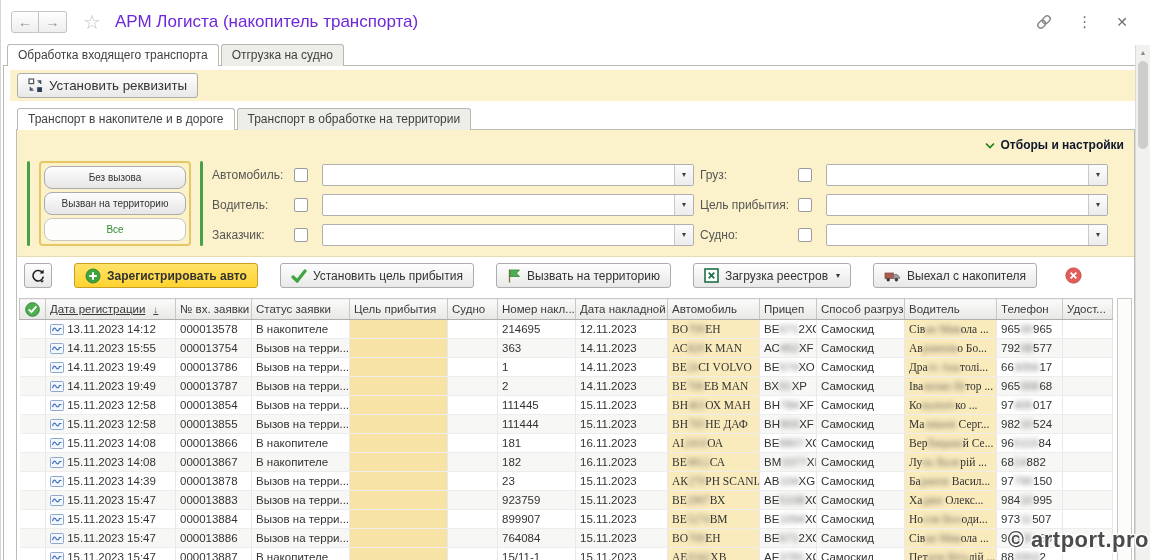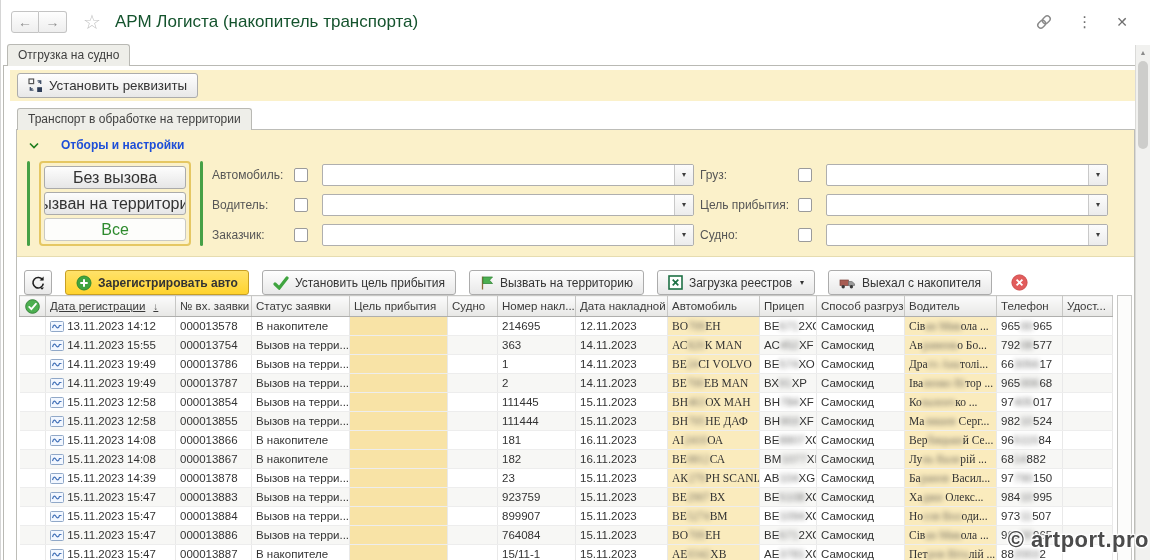--- a/index.html
+++ b/index.html
@@ -11,59 +11,59 @@
     border-left:1px solid #D5D5D5;
   }
   
   .titlebar { height:44px; display:flex; align-items:center; padding:0 14px 0 10px; gap:6px; background:#fff; }
   .navgroup { display:flex; }
   .nav-btn { width:28px; height:22px; border:1px solid #C4C4C4; background:linear-gradient(#FEFEFE,#EEEEEE);
     color:#8F8F8F; font-size:14px; line-height:1; display:flex; align-items:center; justify-content:center; }
   .nav-btn.back { border-radius:3px 0 0 3px; }
   .nav-btn.fwd  { border-radius:0 3px 3px 0; border-left:none; }
   .star { color:#C3C3C3; font-size:20px; margin-left:10px; }
-  .wtitle { font-size:17px; color:#14532d; margin-left:8px; white-space:nowrap; }
+  .wtitle { font-size:17px; color:#6d28d9; margin-left:8px; white-space:nowrap; }
   .titlebar-right { margin-left:auto; display:flex; gap:24px; align-items:center; color:#7A7A7A; padding-right:8px; }
   .kebab { font-size:15px; letter-spacing:0; color:#6F6F6F; }
   .closex { font-size:14px; color:#6F6F6F; }
   
   .tabs { display:flex; gap:2px; padding-left:6px; position:relative; z-index:3; }
   .tab { padding:3px 10px 4px; border:1px solid #B9B9B4; border-bottom:none; border-radius:3px 3px 0 0;
     background:#EEEEE9; color:#3F3F3F; white-space:nowrap; }
   .tab.active { background:#fff; }
   .tab.active::after { content:""; position:absolute; height:0; }
   .content { border:1px solid #B9B9B4; margin:-1px 2px 0 2px; height:498px; background:#fff; position:relative; overflow:hidden; }
   
   .band { margin:4px 6px; background:#FBF1CA; padding:3px 7px; }
   .btn { display:inline-flex; align-items:center; gap:6px; padding:3px 10px; height:25px;
     border:1px solid #ACACAC; border-radius:3px; background:linear-gradient(#FEFEFE,#E8E8E8);
     color:#333; cursor:default; white-space:nowrap; }
   
   .subtabs { display:flex; gap:2px; padding-left:13px; margin-top:7px; position:relative; z-index:2; }
   .subpanel { border:1px solid #BDBDB8; margin:-1px 12px 0 12px; height:436px; background:#fff; overflow:hidden; }
   
   .filterzone { background:#FBF1CA; padding:6px 10px 10px 10px; border-bottom:1px solid #E6DCB0; }
-  .ftitle { color:#1d4ed8; font-weight:bold; display:flex; align-items:center; gap:22px; margin:2px 0 9px 2px; }
+  .ftitle { color:#0f172a; font-weight:bold; display:flex; align-items:center; gap:6px; margin:2px 0 9px 2px;justify-content:flex-end; }
   .fbody { display:flex; gap:9px; align-items:stretch; }
   .vbar { width:3px; background:#46A046; border-radius:2px; }
   .callgroup { width:152px; border:2px solid #E5C763; border-radius:4px; padding:3px; display:flex;
     flex-direction:column; gap:3px; }
-  .callbtn { height:23px; border:1px solid #ABABAB; border-radius:3px; background:linear-gradient(#FDFDFD,#E6E6E6);
-    font-size:16px; display:flex; align-items:center; justify-content:center; color:#333; white-space:nowrap; overflow:hidden; }
+  .callbtn { height:23px; border:1px solid #ABABAB; border-radius:8px; background:linear-gradient(#FDFDFD,#E6E6E6);
+    font-size:10px; display:flex; align-items:center; justify-content:center; color:#333; white-space:nowrap; overflow:hidden; }
   .callbtn.all { background:#FDFDFB; color:#2E8B2E; border-color:#C9C9C4; }
   .fgrid { flex:1; display:grid; grid-template-columns:76px 22px 372px 92px 22px 1fr;
     column-gap:6px; row-gap:7px; align-items:center; padding-right:16px; padding-top:2px; }
   .flabel { color:#565656; white-space:nowrap; }
   .checkbox { width:14px; height:14px; border:1px solid #9B9B9B; border-radius:2px; background:#fff; }
   .combo { height:22px; background:#fff; border:1px solid #AFAFAF; border-radius:2px; display:flex; overflow:hidden; }
   .combo input { flex:1; border:none; outline:none; font:inherit; padding:0 5px; background:transparent; }
   .combo .cbtn { width:19px; border-left:1px solid #C9C9C9; display:flex; align-items:center; justify-content:center;
     color:#3E3E3E; font-size:8px; background:linear-gradient(#FCFCFC,#ECECEC); }
   
-  .toolbar { display:flex; align-items:center; gap:13px; padding:6px 9px 0 7px; background:#fff;margin-top:7px; }
+  .toolbar { display:flex; align-items:center; gap:22px; padding:6px 9px 10px 7px; background:#fff; }
   .tbtn { font-size:12px; }
   .tbtn.icon-only { padding:3px 5px; }
   .tbtn.register { font-weight:bold; background:linear-gradient(#FFE26A,#FFD32E); border-color:#C79F25; }
   .tbtn.noborder { border-color:transparent; background:none; }
   .ddv { font-size:8px; color:#333; margin-left:2px; }
   
   .tablezone { display:flex; margin-left:2px; }
   table { border-collapse:collapse; table-layout:fixed; width:1093px; }
   th { background:linear-gradient(#FBFBFB,#E7E7E5); border:1px solid #C7C7C5; border-bottom:1px solid #AFAFAD;
     font-weight:normal; text-align:left; padding:2px 4px; height:21px; font-size:11.5px; color:#3A3A3A;
@@ -105,20 +105,21 @@
             <rect x="8" y="6" width="8.5" height="6" rx="3"></rect>
           </g>
         </svg>
     </span>
     <span class="kebab">⋮</span>
     <span class="closex">✕</span>
   </div>
 </div>
 
 <div class="tabs">
+  <div class="tab active">Обработка входящего транспорта</div>
   <div class="tab">Отгрузка на судно</div>
 </div>
 
 <div class="content">
 
   <div class="band">
     <button class="btn">
       <span>
         <svg width="15" height="15" viewBox="0 0 15 15">
             <rect x="1" y="1" width="4.6" height="4.6" fill="none" stroke="#555" stroke-width="1.2"></rect>
@@ -126,20 +127,21 @@
             <path d="M9.5 2.8h3.2v3.2" fill="none" stroke="#3E4D66" stroke-width="1.3"></path>
             <path d="M5.5 12.2H2.3V9" fill="none" stroke="#3E4D66" stroke-width="1.3"></path>
             <path d="M12.4 3.1l-1.8 1.8M2.6 11.9l1.8-1.8" stroke="#3E4D66" stroke-width="1.3"></path>
           </svg>
       </span>
       <span>Установить реквизиты</span>
     </button>
   </div>
 
   <div class="subtabs">
+    <div class="tab active">Транспорт в накопителе и в дороге</div>
     <div class="tab">Транспорт в обработке на территории</div>
   </div>
 
   <div class="subpanel">
 
     <div class="filterzone">
       <div class="ftitle">
         <span>
           <svg width="10" height="7" viewBox="0 0 10 7">
               <path d="M1 1.5l4 4 4-4" fill="none" stroke="#1D7D1D" stroke-width="1.6"></path>

